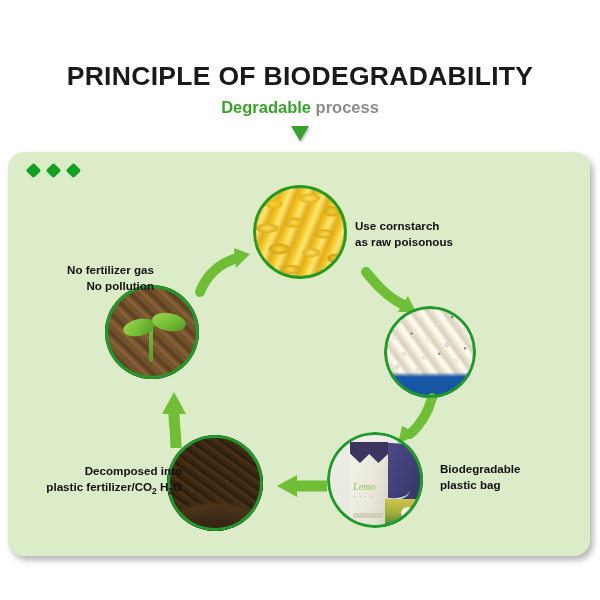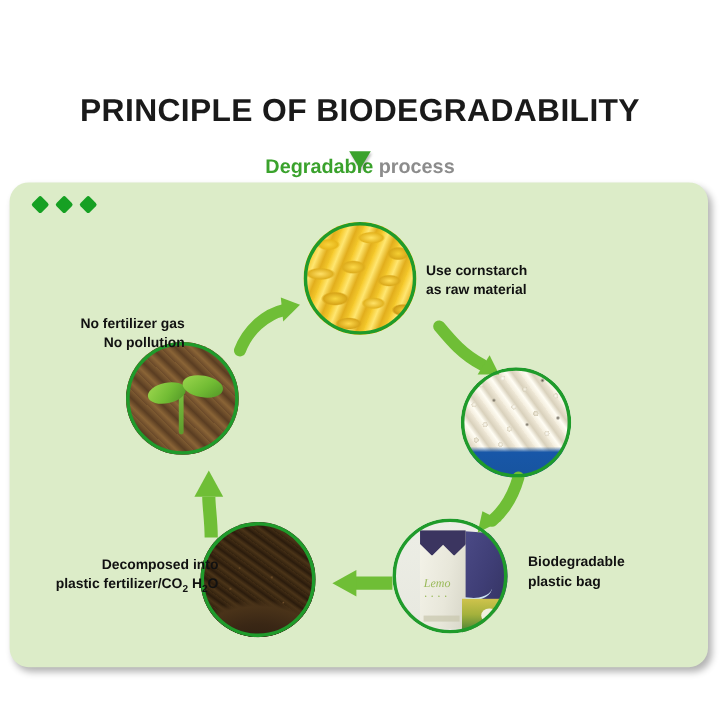--- a/index.html
+++ b/index.html
@@ -21,21 +21,21 @@
 
   
   .header {
     position: absolute;
     left: 0;
     top: 0;
     width: 600px;
     text-align: center;
   }
   .main-title {
-    margin: 16px;
+    margin: 0;
     padding-top: 63px;
     font-size: 26.5px;
     font-weight: bold;
     letter-spacing: 0.3px;
     color: #1a1a1a;
     font-family: "Liberation Sans", sans-serif;
     line-height: 1.05;
   }
   .sub-title {
     margin: 0;
@@ -390,21 +390,21 @@
       <path d="M4,16 L24,5 L24,27 Z" fill="#6fbe36"></path>
     </svg>
 
     <svg class="arrow" style="left:148px; top:238px;" width="36" height="62" viewBox="0 0 36 62">
       <path d="M20,58 C20,44 18,32 18,24" fill="none" stroke="#6fbe36" stroke-width="11" stroke-linecap="butt"></path>
       <path d="M18,2 L30,24 L6,24 Z" fill="#6fbe36"></path>
     </svg>
 
     <div class="label" style="left:347px; top:66px;">
       <div>Use cornstarch</div>
-      <div>as raw material</div>
+      <div>as raw poisonous</div>
     </div>
 
     <div class="label" style="left:469px; top:210px;">
     </div>
 
     <div class="label" style="left:432px; top:309px;">
       <div>Biodegradable</div>
       <div>plastic bag</div>
     </div>
 

